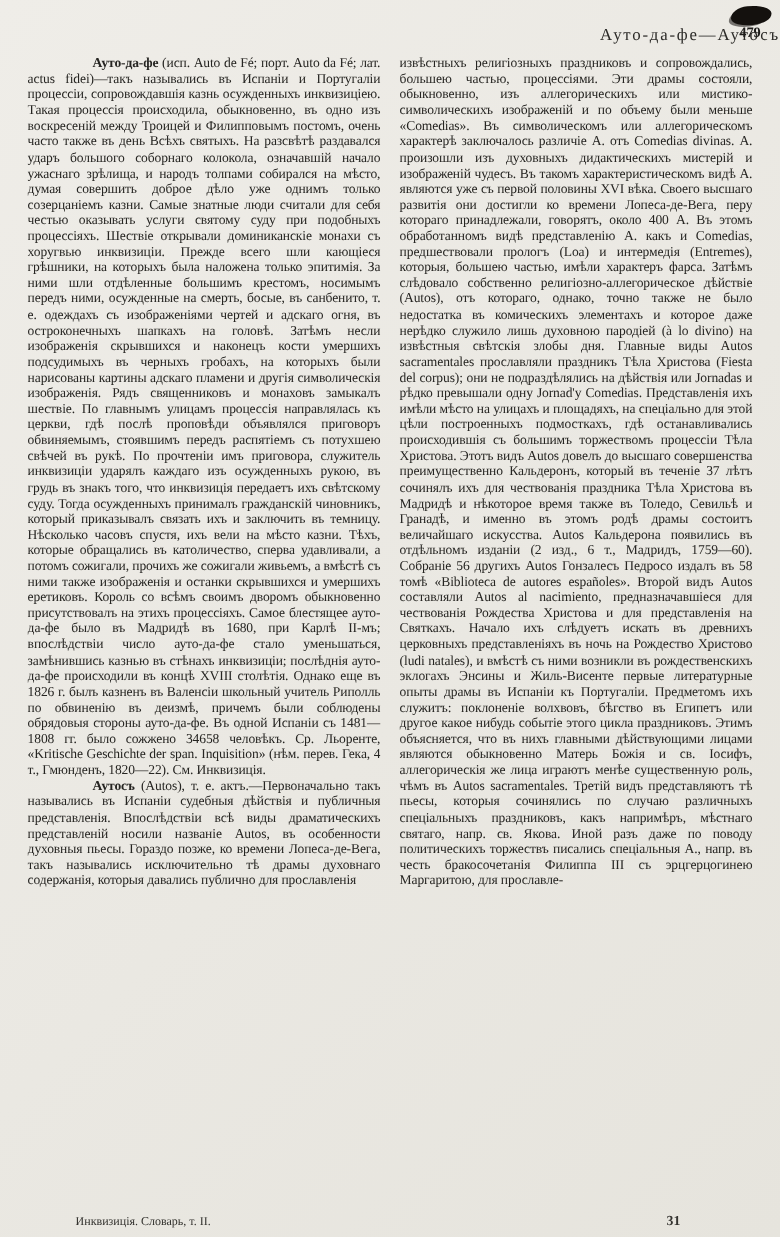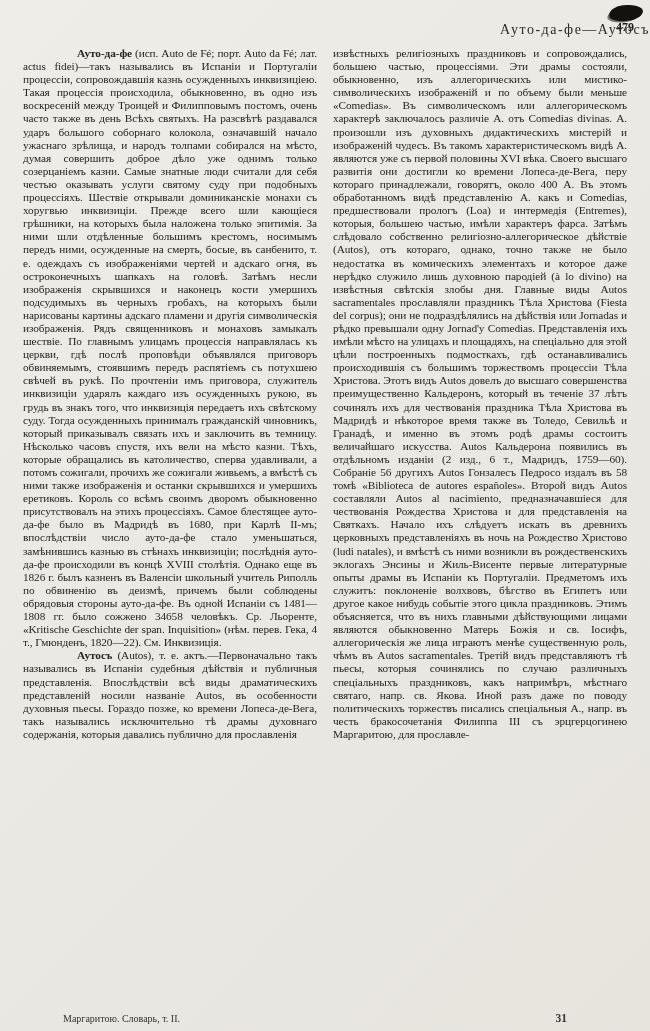--- a/index.html
+++ b/index.html
@@ -115,17 +115,17 @@
       <p><span class="lead-word">Аутосъ</span><span> (Autos), т. е. актъ.—Первоначально такъ назывались въ Испаніи судебныя дѣйствія и публичныя представленія. Впослѣдствіи всѣ виды драматическихъ представленій носили названіе Autos, въ особенности духовныя пьесы. Гораздо позже, ко времени Лопеса-де-Вега, такъ назывались исключительно тѣ драмы духовнаго содержанія, которыя давались публично для прославленія</span></p>
     </div>
 
     <div class="col">
       <p class="no-indent">извѣстныхъ религіозныхъ праздниковъ и сопровождались, большею частью, процессіями. Эти драмы состояли, обыкновенно, изъ аллегорическихъ или мистико-символическихъ изображеній и по объему были меньше «Comedias». Въ символическомъ или аллегорическомъ характерѣ заключалось различіе А. отъ Comedias divinas. А. произошли изъ духовныхъ дидактическихъ мистерій и изображеній чудесъ. Въ такомъ характеристическомъ видѣ А. являются уже съ первой половины XVI вѣка. Своего высшаго развитія они достигли ко времени Лопеса-де-Вега, перу котораго принадлежали, говорятъ, около 400 А. Въ этомъ обработанномъ видѣ представленію А. какъ и Comedias, предшествовали прологъ (Loa) и интермедія (Entremes), которыя, большею частью, имѣли характеръ фарса. Затѣмъ слѣдовало собственно религіозно-аллегорическое дѣйствіе (Autos), отъ котораго, однако, точно также не было недостатка въ комическихъ элементахъ и которое даже нерѣдко служило лишь духовною пародіей (à lo divino) на извѣстныя свѣтскія злобы дня. Главные виды Autos sacramentales прославляли праздникъ Тѣла Христова (Fiesta del corpus); они не подраздѣлялись на дѣйствія или Jornadas и рѣдко превышали одну Jornad'у Comedias. Представленія ихъ имѣли мѣсто на улицахъ и площадяхъ, на спеціально для этой цѣли построенныхъ подмосткахъ, гдѣ останавливались происходившія съ большимъ торжествомъ процессіи Тѣла Христова. Этотъ видъ Autos довелъ до высшаго совершенства преимущественно Кальдеронъ, который въ теченіе 37 лѣтъ сочинялъ ихъ для чествованія праздника Тѣла Христова въ Мадридѣ и нѣкоторое время также въ Толедо, Севильѣ и Гранадѣ, и именно въ этомъ родѣ драмы состоитъ величайшаго искусства. Autos Кальдерона появились въ отдѣльномъ изданіи (2 изд., 6 т., Мадридъ, 1759—60). Собраніе 56 другихъ Autos Гонзалесъ Педросо издалъ въ 58 томѣ «Biblioteca de autores españoles». Второй видъ Autos составляли Autos al nacimiento, предназначавшіеся для чествованія Рождества Христова и для представленія на Святкахъ. Начало ихъ слѣдуетъ искать въ древнихъ церковныхъ представленіяхъ въ ночь на Рождество Христово (ludi natales), и вмѣстѣ съ ними возникли въ рождественскихъ эклогахъ Энсины и Жиль-Висенте первые литературные опыты драмы въ Испаніи къ Португаліи. Предметомъ ихъ служитъ: поклоненіе волхвовъ, бѣгство въ Египетъ или другое какое нибудь событіе этого цикла праздниковъ. Этимъ объясняется, что въ нихъ главными дѣйствующими лицами являются обыкновенно Матерь Божія и св. Іосифъ, аллегорическія же лица играютъ менѣе существенную роль, чѣмъ въ Autos sacramentales. Третій видъ представляютъ тѣ пьесы, которыя сочинялись по случаю различныхъ спеціальныхъ праздниковъ, какъ напримѣръ, мѣстнаго святаго, напр. св. Якова. Иной разъ даже по поводу политическихъ торжествъ писались спеціальныя А., напр. въ честь бракосочетанія Филиппа III съ эрцгерцогинею Маргаритою, для прославле-</p>
     </div>
 
   </div>
 
   <div class="footer">
-    <span class="imprint">Маргаритою. Словарь, т. II.</span>
+    <span class="imprint">Инквизиція. Словарь, т. II.</span>
     <span class="signature">31</span>
   </div>
 
 </div>
 
 </body></html>

